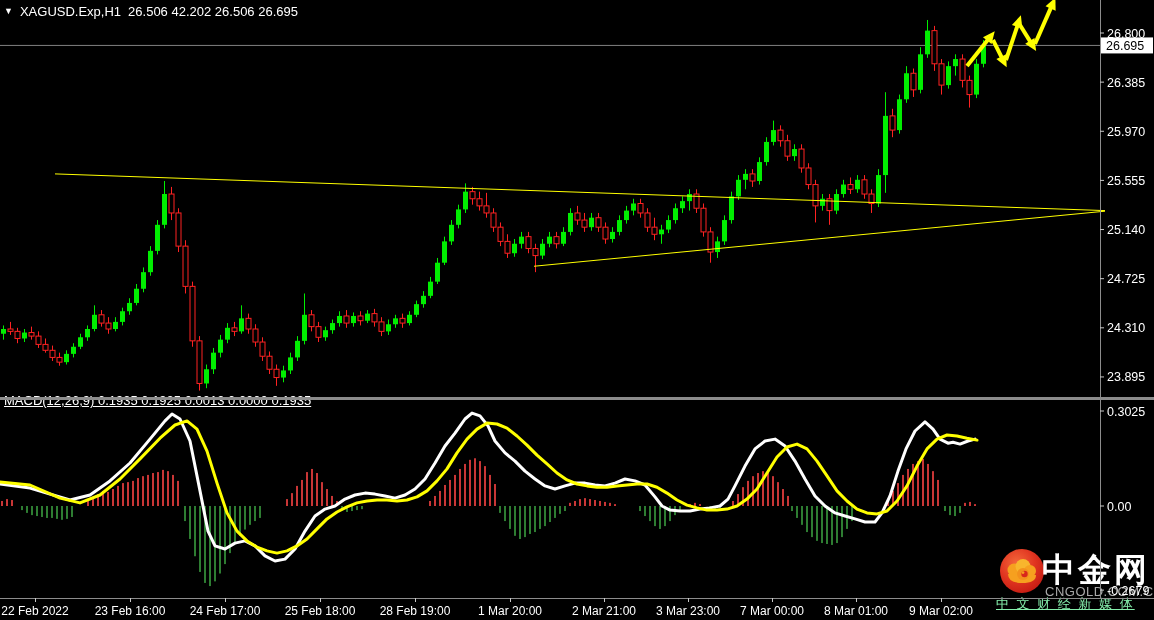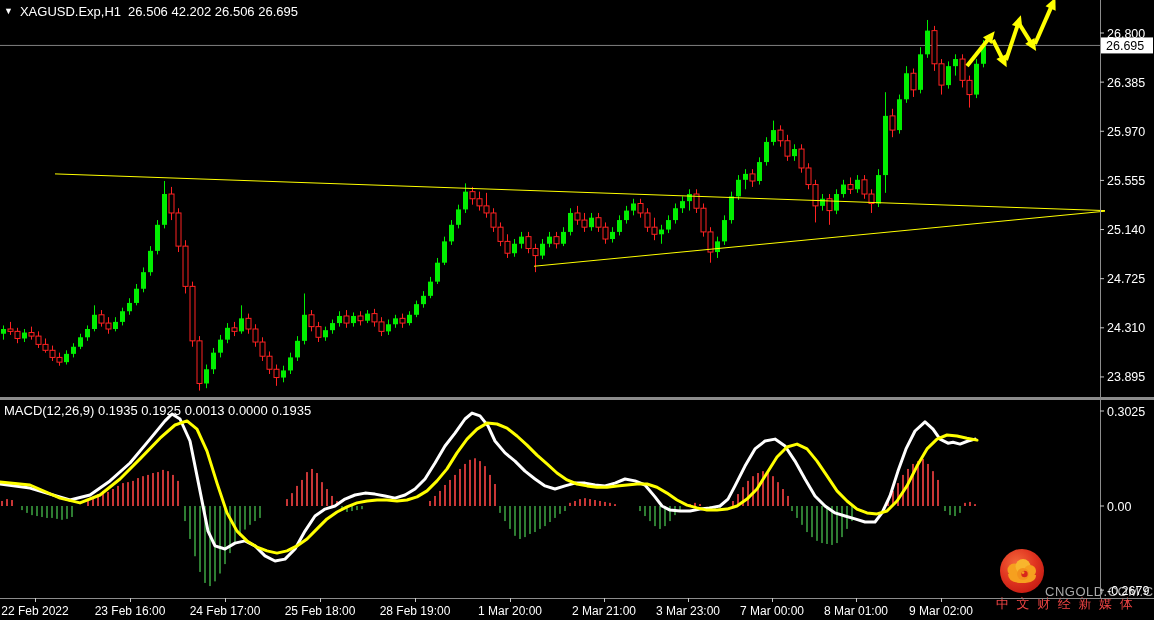--- a/index.html
+++ b/index.html
@@ -2,25 +2,25 @@
 <html><head>
 <meta charset="utf-8">
 <style>
   html,body{margin:0;padding:0;background:#000;}
   .root{position:relative;width:1154px;height:620px;background:#000;overflow:hidden;
         font-family:"Liberation Sans",sans-serif;}
   #chart{position:absolute;left:0;top:0;z-index:2;}
   .overlay{position:absolute;z-index:3;}
   .titlebar{left:4px;top:4px;color:#fff;font-size:13px;display:flex;align-items:center;gap:7px;}
   .titlebar .tri{font-size:9px;line-height:13px;}
-  .macd-label{left:4px;top:403px;color:#fff;font-size:13px;z-index:1;position:absolute;}
+  .macd-label{left:4px;top:393px;color:#fff;font-size:13px;z-index:1;position:absolute;text-decoration:underline;}
   .wm{position:absolute;z-index:1;}
   .wm-brand{left:1042px;top:548px;color:#fff;font-size:33px;font-weight:bold;letter-spacing:3px;}
   .wm-domain{left:1045px;top:584px;color:#a9a9a9;font-size:13px;letter-spacing:0.5px;}
-  .wm-tagline{left:996px;top:595px;color:#ef4444;font-size:13px;letter-spacing:2px;}
+  .wm-tagline{left:996px;top:595px;color:#86efac;font-size:13px;letter-spacing:2px;text-decoration:underline;}
   .wm-logo{left:998px;top:547px;width:48px;height:48px;}
 </style>
 </head>
 <body>
 
 <div class="root">
 
   <div class="wm wm-logo">
     <svg width="48" height="48" viewBox="0 0 48 48">
       <defs>
@@ -34,20 +34,21 @@
       <circle cx="16" cy="23" r="6.5" fill="#f6a01f"></circle>
       <circle cx="24" cy="19" r="7.5" fill="#f8b country62d" opacity="0"></circle>
       <circle cx="25" cy="19.5" r="7.5" fill="#f8b62d"></circle>
       <circle cx="32" cy="24" r="6" fill="#f6a01f"></circle>
       <path d="M10 27 q0 9 14 9 q14 0 14-8 l-28 -1 z" fill="#f6a01f"></path>
       <circle cx="25" cy="27" r="6" fill="#f3901c"></circle>
       <circle cx="26.5" cy="27" r="3.2" fill="#d9261c"></circle>
       <circle cx="25" cy="25.6" r="1.4" fill="#f6a01f"></circle>
     </svg>
   </div>
+  <div class="wm wm-brand">中金网</div>
   <div class="wm wm-domain">CNGOLD.COM.CN</div>
   <div class="wm wm-tagline">中 文 财 经 新 媒 体</div>
 
   <div class="macd-label">MACD(12,26,9) 0.1935 0.1925 0.0013 0.0000 0.1935</div>
 
   <svg id="chart" width="1154" height="620">
       <line x1="0" y1="45.43200000000005" x2="1100" y2="45.43200000000005" stroke="#808080" stroke-width="1"></line>
       <line x1="3.5" y1="325.4480000000003" x2="3.5" y2="339.656" stroke="#00ee00" stroke-width="1"></line>
       <rect x="1" y="329" width="5" height="4.735999999999933" fill="#00ee00"></rect>
       <line x1="10.5" y1="321.8960000000002" x2="10.5" y2="334.9200000000001" stroke="#ff2222" stroke-width="1"></line>

